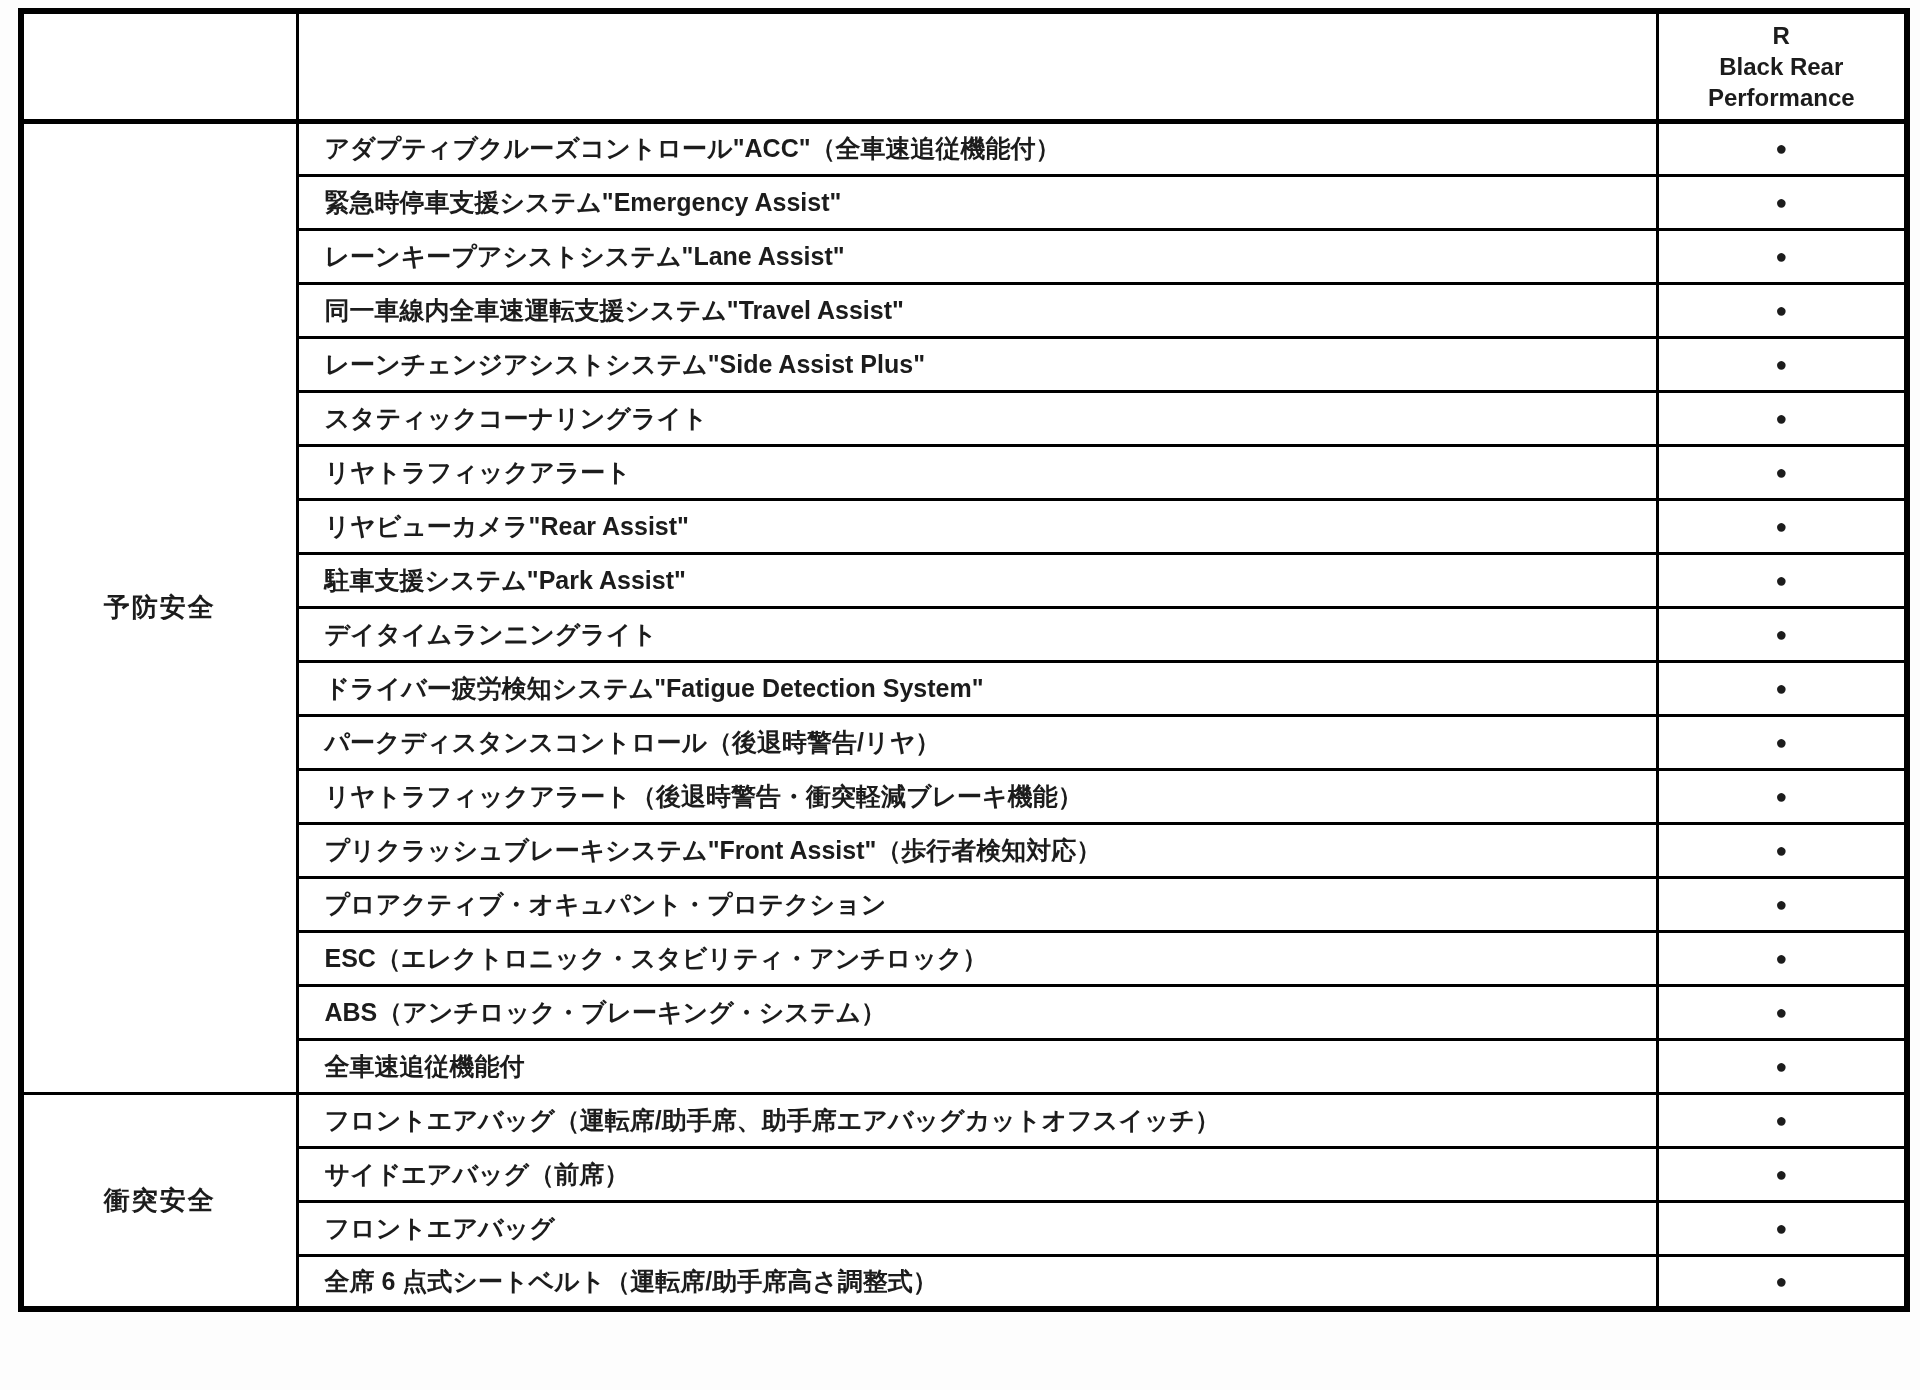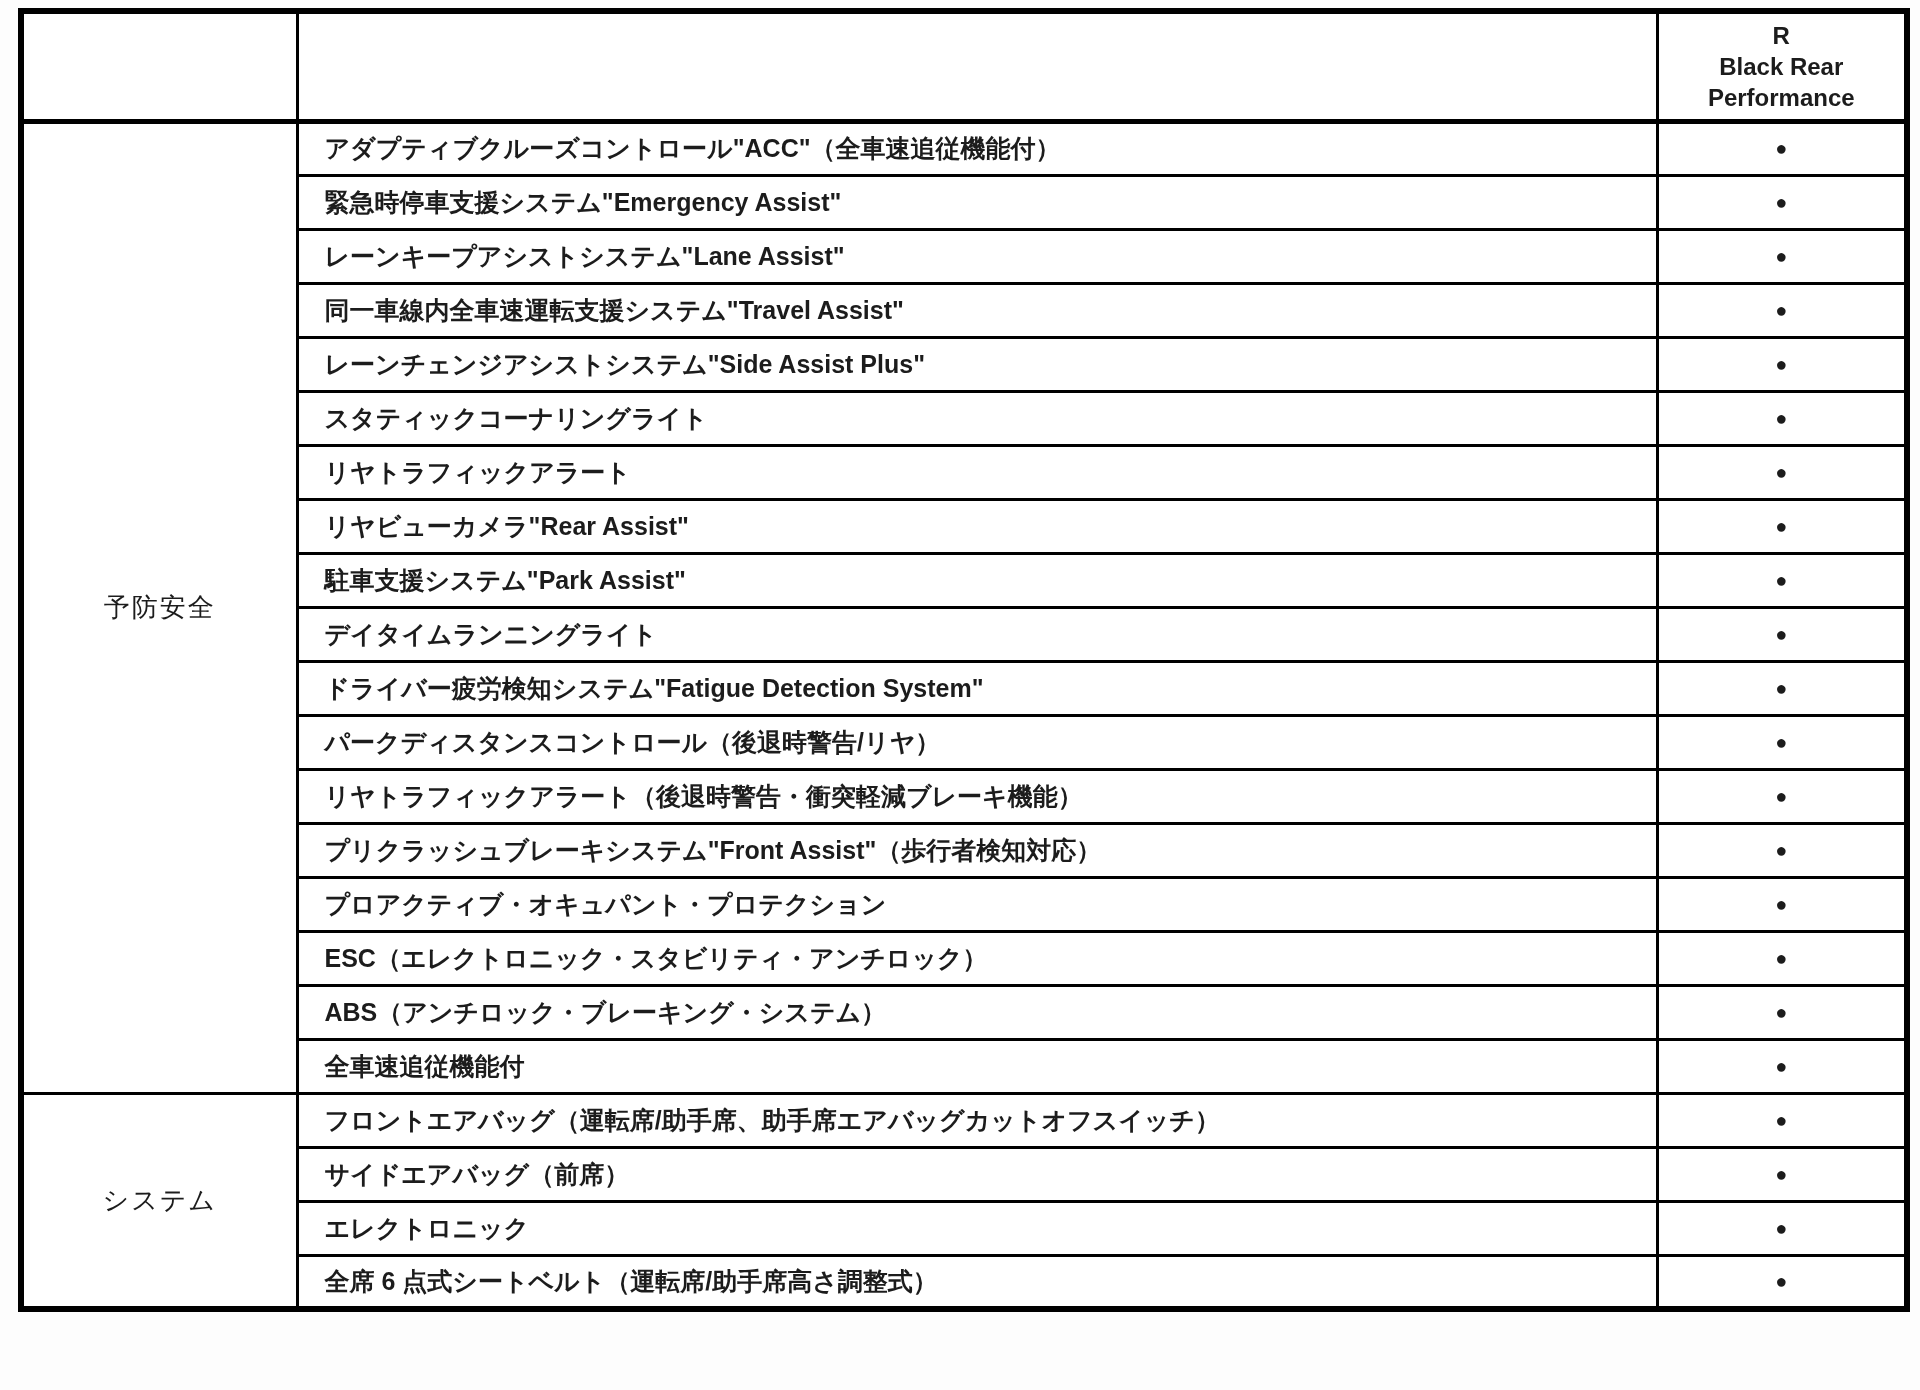--- a/index.html
+++ b/index.html
@@ -50,21 +50,21 @@
   }
   .bullet-cell {
     text-align: center;
     font-size: 20px;
     font-weight: bold;
     color: #10121a;
   }
   .category-cell {
     text-align: center;
     font-size: 26px;
-    font-weight: normal;
+    font-weight: bold;
     letter-spacing: 2px;
     color: #1b1b1b;
   }
 </style>
 </head>
 <body>
 
 <table class="spec-table">
   <colgroup>
     <col style="width:276px">
@@ -148,30 +148,30 @@
       </tr>
       <tr>
         <td class="feature-cell">ABS（アンチロック・ブレーキング・システム）</td>
         <td class="bullet-cell">●</td>
       </tr>
       <tr>
         <td class="feature-cell">全車速追従機能付</td>
         <td class="bullet-cell">●</td>
       </tr>
       <tr>
-        <td class="category-cell" rowspan="4">システム</td>
+        <td class="category-cell" rowspan="4">衝突安全</td>
         <td class="feature-cell">フロントエアバッグ（運転席/助手席、助手席エアバッグカットオフスイッチ）</td>
         <td class="bullet-cell">●</td>
       </tr>
       <tr>
         <td class="feature-cell">サイドエアバッグ（前席）</td>
         <td class="bullet-cell">●</td>
       </tr>
       <tr>
-        <td class="feature-cell">エレクトロニック</td>
+        <td class="feature-cell">フロントエアバッグ</td>
         <td class="bullet-cell">●</td>
       </tr>
       <tr>
         <td class="feature-cell">全席 6 点式シートベルト（運転席/助手席高さ調整式）</td>
         <td class="bullet-cell">●</td>
       </tr>
     </tbody>
 </table>
 
 </body></html>

